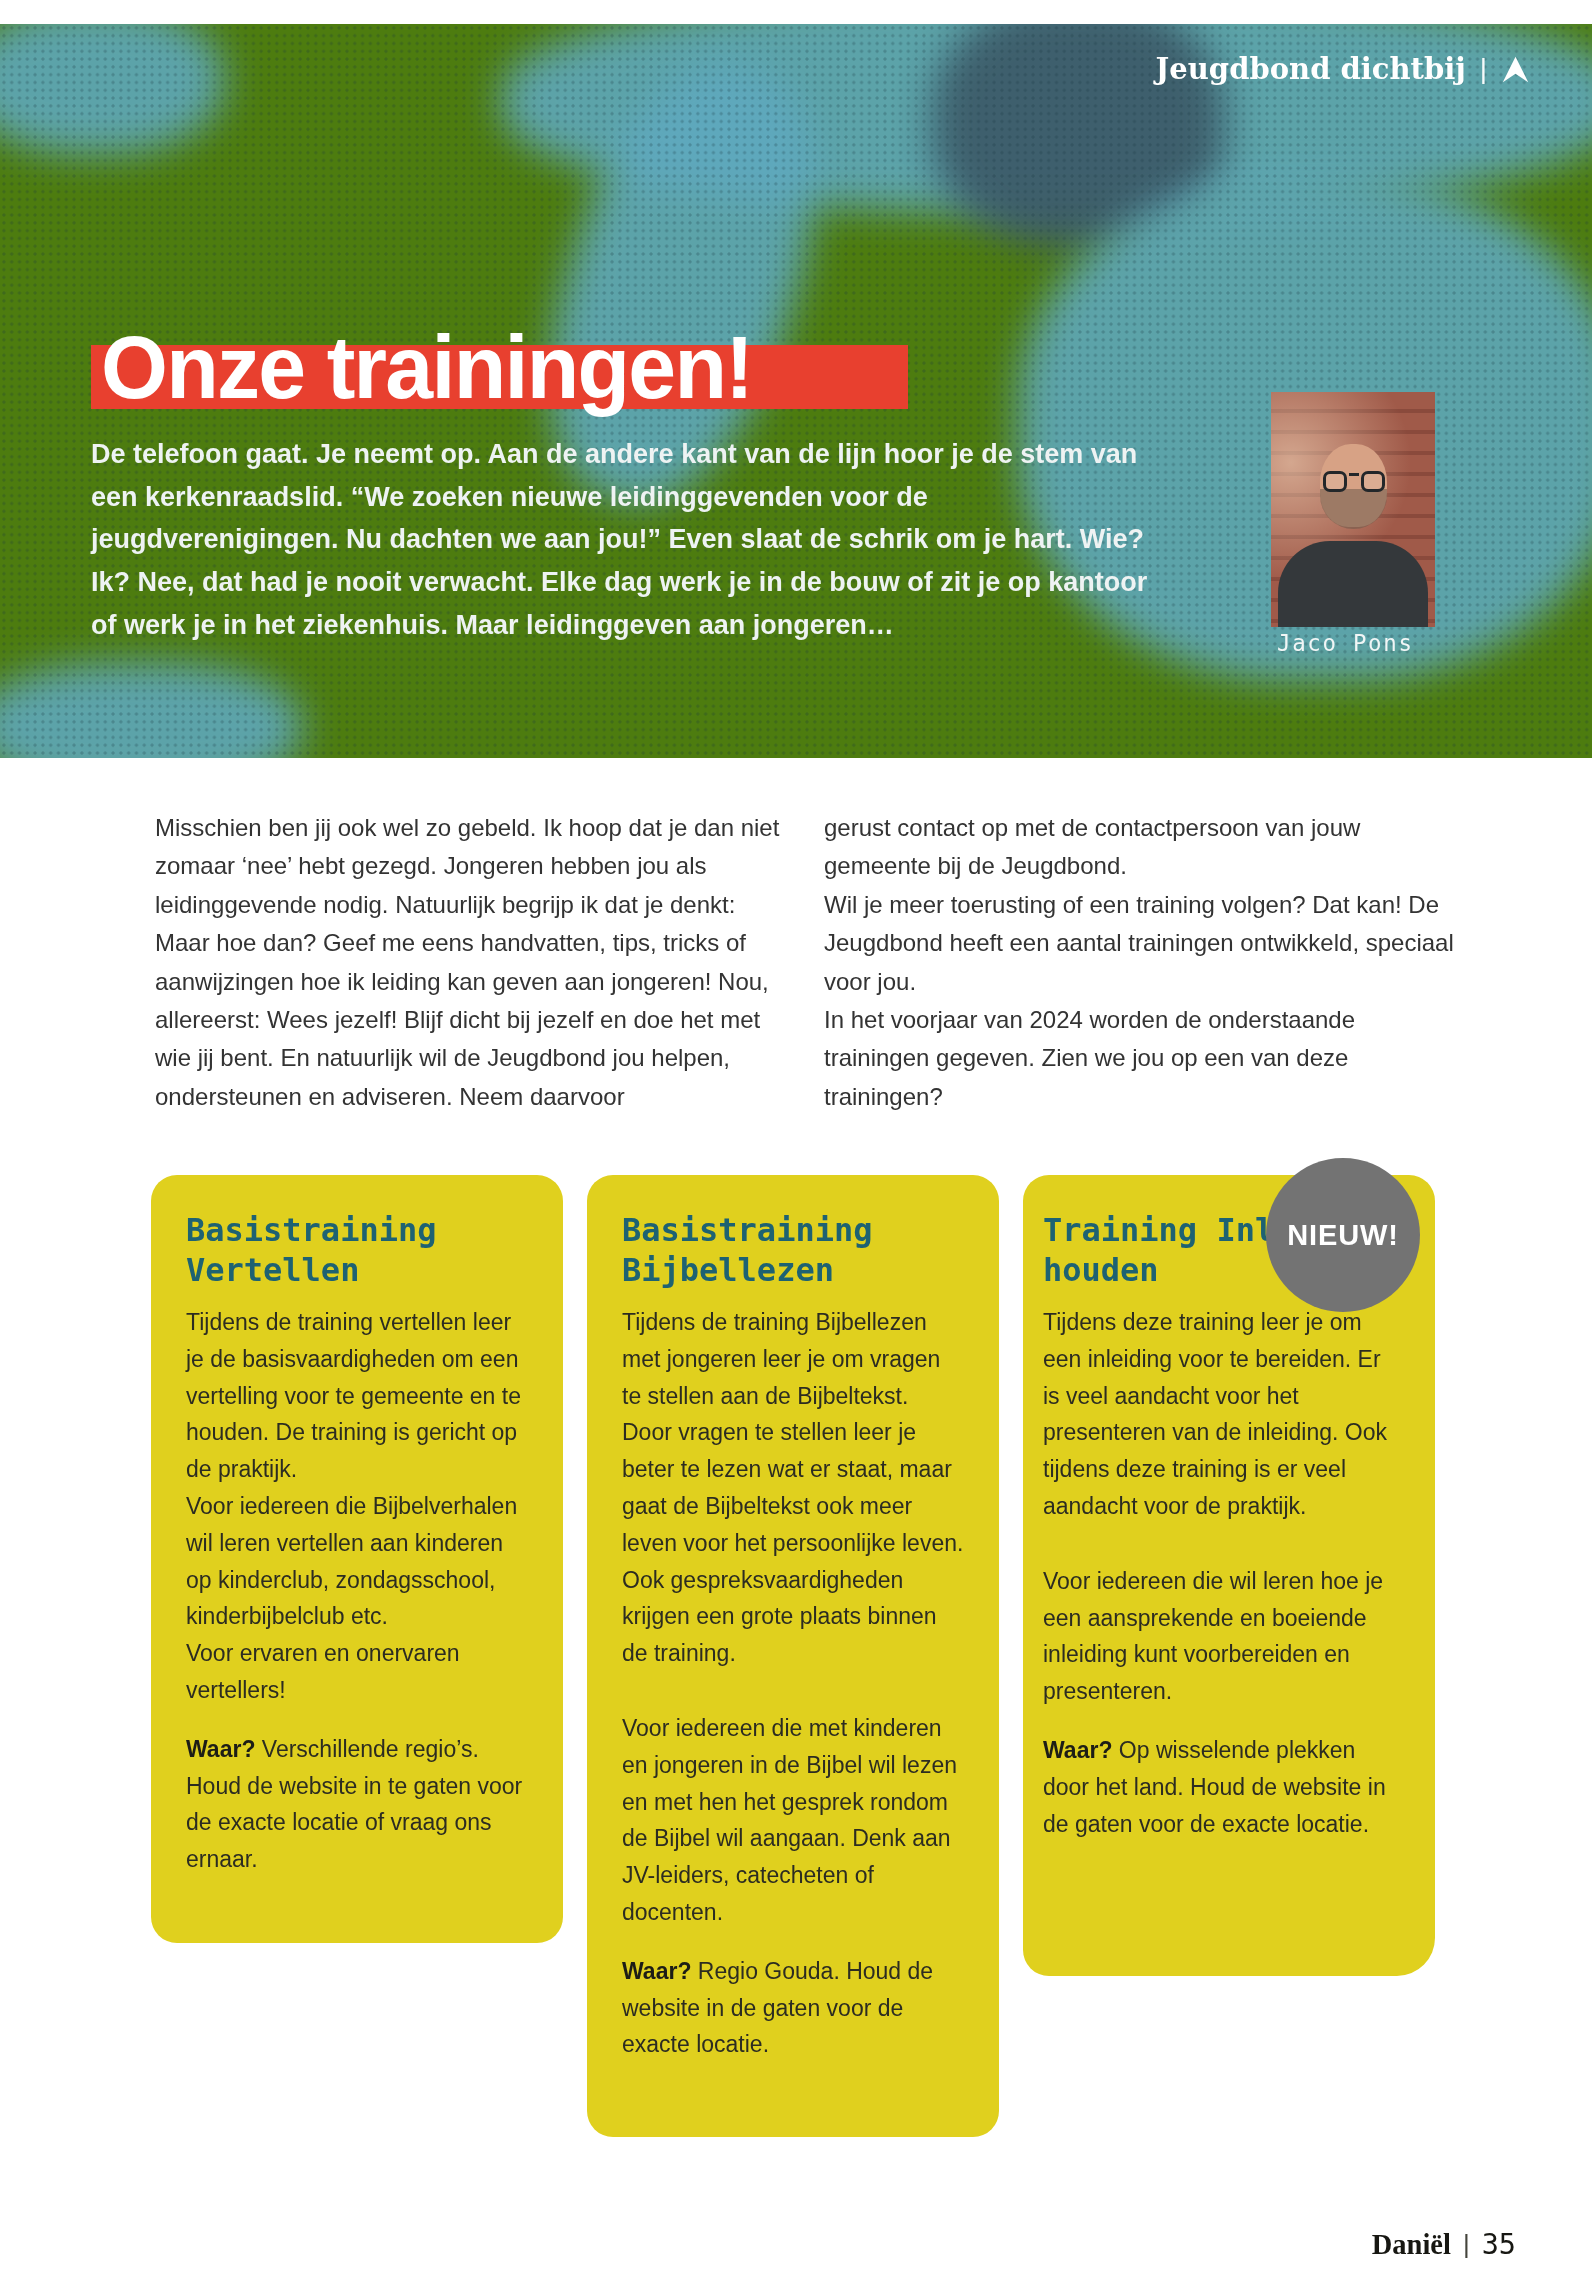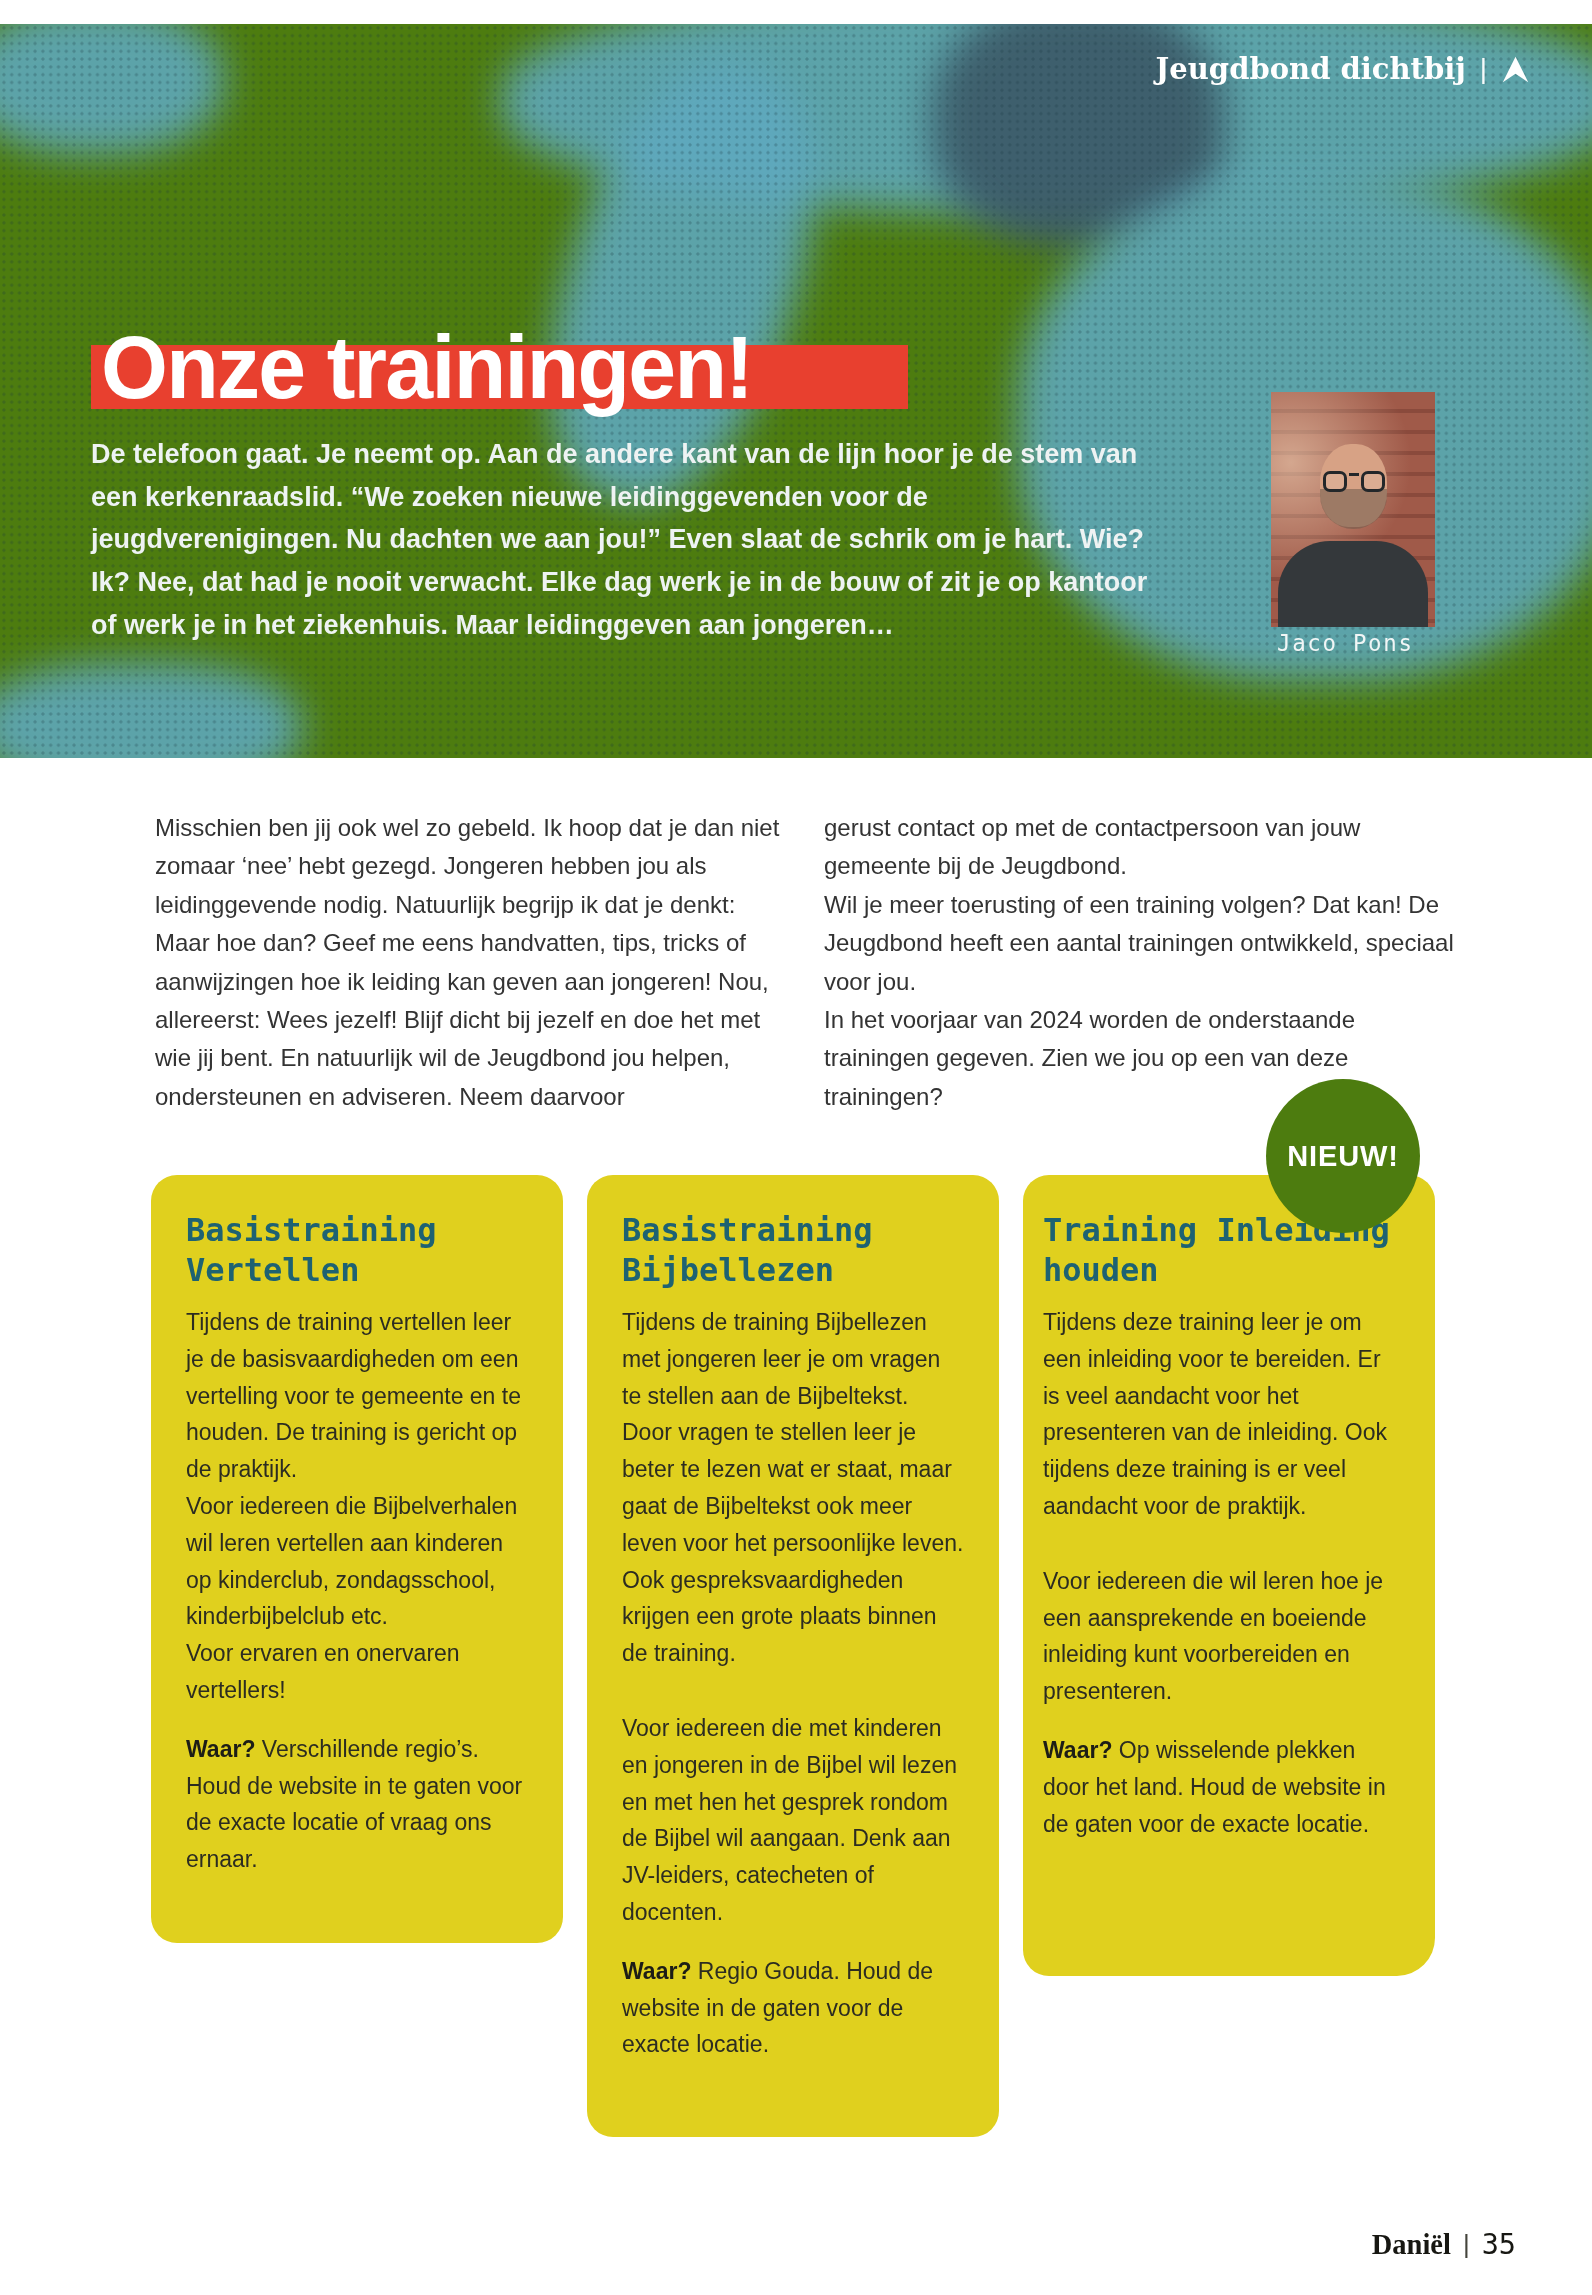--- a/index.html
+++ b/index.html
@@ -105,22 +105,22 @@
   .card h2{
     font-family:"DejaVu Sans Mono", monospace; font-weight:bold;
     color:#1e6272; font-size:32px; line-height:1.25; margin-bottom:14px;
   }
   .card p{ font-size:23px; line-height:1.6; color:#2c2c21; }
   .card p.gap{ margin-top:38px; }
   .card p.waar{ margin-top:22px; }
   .card .waar b{ font-weight:bold; color:#1d1d16; }
 
   .badge{
-    position:absolute; left:1266px; top:1079px; width:154px; height:154px; z-index:8;
-    background:#4d7c0f; border-radius:50%;
+    position:absolute; left:1266px; top:1158px; width:154px; height:154px; z-index:8;
+    background:#737373; border-radius:50%;
     display:flex; align-items:center; justify-content:center;
     color:#ffffff; font-weight:bold; font-size:29px; letter-spacing:0.9px;
   }
 
   
   .footer{
     position:absolute; right:76px; top:2228px;
     display:flex; align-items:center; gap:12px; color:#171712;
   }
   .footer .mag{ font-family:Liberation Serif, serif; font-weight:bold; font-size:28.5px; }

